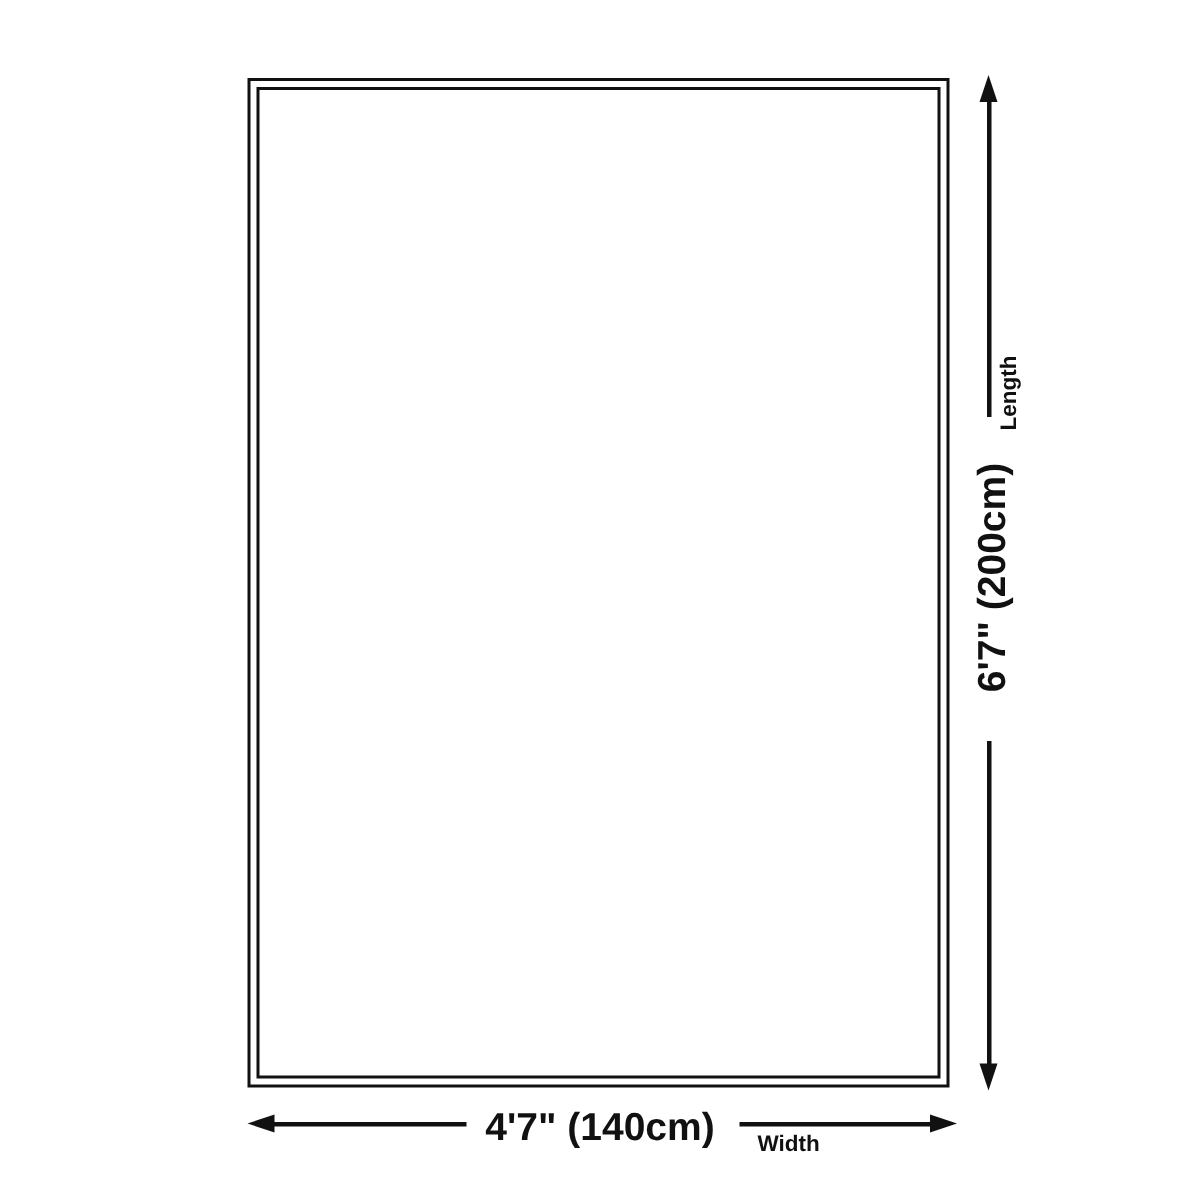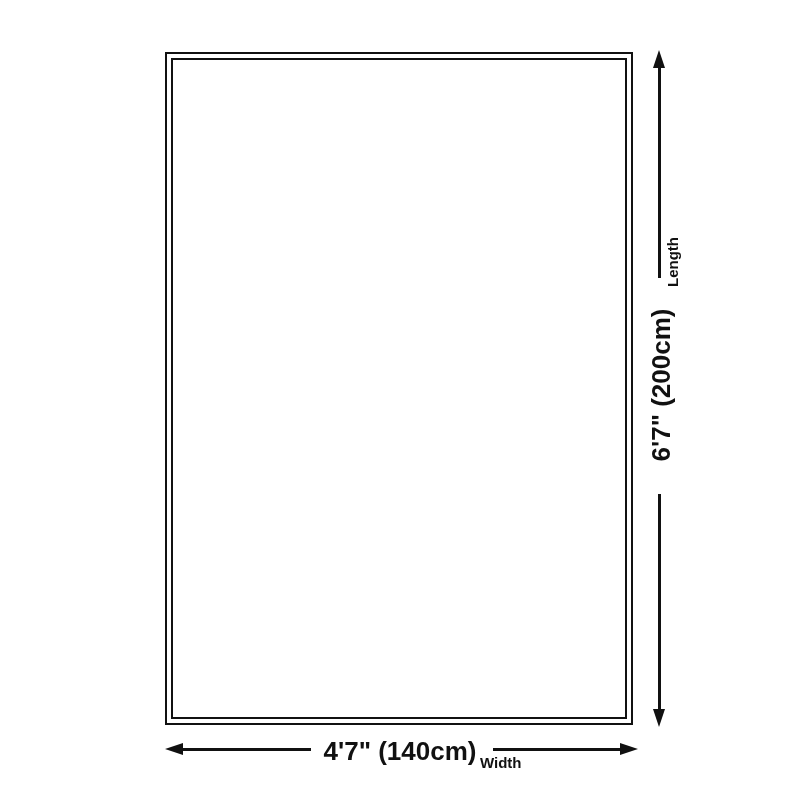--- a/index.html
+++ b/index.html
@@ -44,21 +44,21 @@
     position:absolute;top:0px;font-size:26px;font-weight:bold;
     line-height:28px;text-align:center;white-space:nowrap;color:var(--line);
     letter-spacing:0px;
   }
   .dim-h .dval{left:135px;width:200px;}
   .dim-v .dval{left:242px;width:200px;}
   .dlabel{
     position:absolute;top:18px;font-size:15px;font-weight:bold;
     line-height:16px;white-space:nowrap;color:var(--line);
   }
-  .dim-h .dlabel{left:315px;}
+  .dim-h .dlabel{left:340px;}
   .dim-v .dlabel{left:440px;}
 </style>
 </head>
 <body>
 
 <div class="canvas">
 
   <div class="rect-outer">
     <div class="rect-inner"></div>
   </div>

